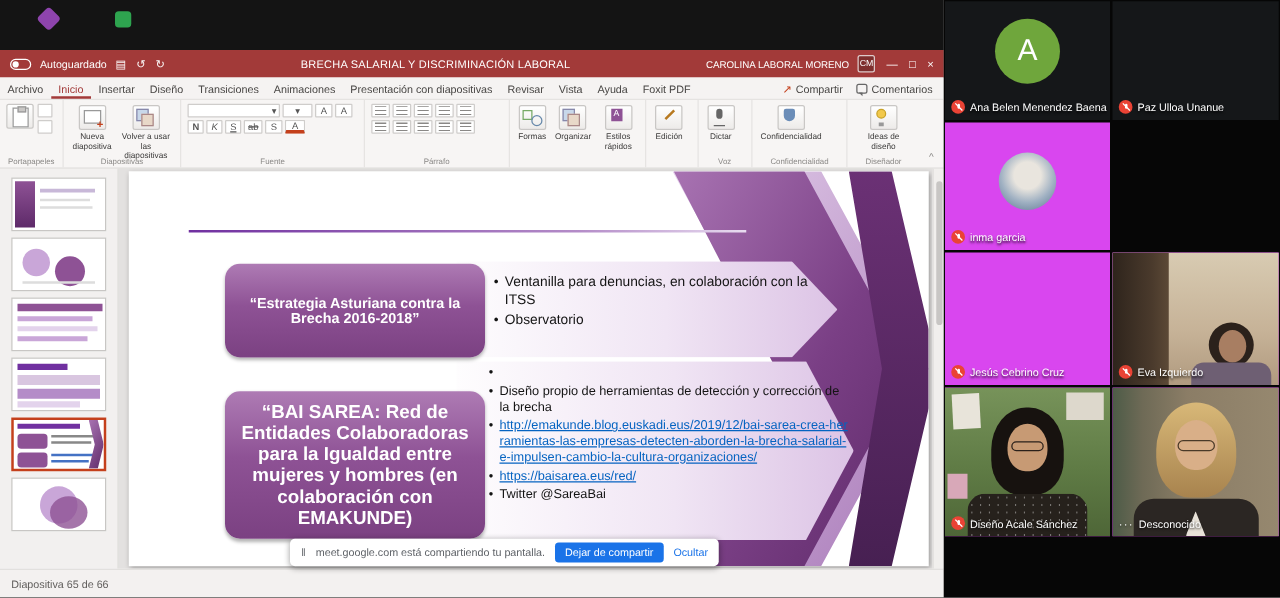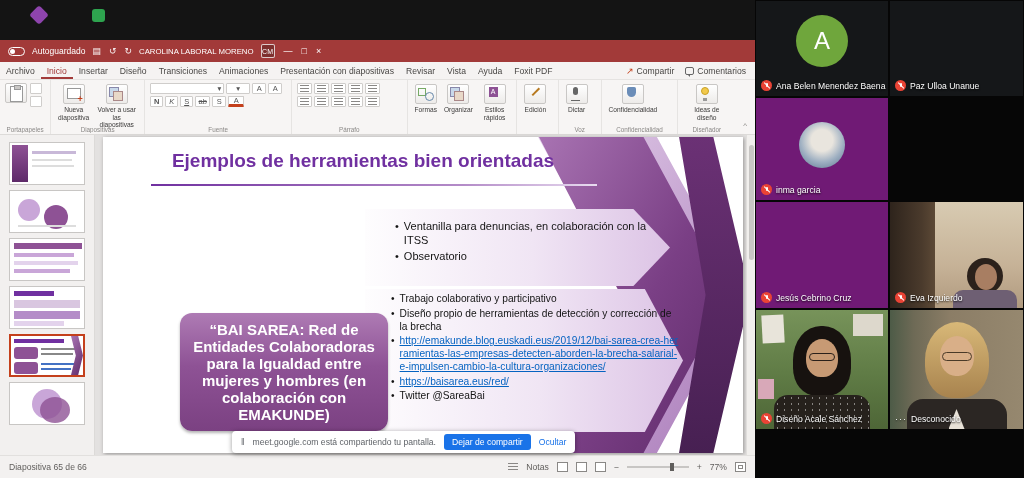--- a/index.html
+++ b/index.html
@@ -102,21 +102,21 @@
   .sb-right { margin-left:auto; display:flex; align-items:center; gap:8px; }
   .notes-ic { width:10px; height:9px; background:repeating-linear-gradient(to bottom,#8A8886 0 1px,transparent 1px 3px); }
   .vic { width:11px; height:10px; border:1px solid #8A8886; background:#fff; }
   .zoom-slider { width:62px; height:2px; background:#C8C6C4; position:relative; }
   .zoom-knob { position:absolute; left:70%; top:-3px; width:4px; height:8px; background:#605E5C; }
   .fit-ic { width:11px; height:10px; border:1px solid #8A8886; background:#fff; position:relative; }
   .fit-ic::before { content:""; position:absolute; inset:2px; border:1px dashed #8A8886; }
 
   
   .meet { position:absolute; left:755px; top:0; width:269px; height:478px; background:#060606; }
-  .tile { position:absolute; background:#701a75; overflow:hidden; }
+  .tile { position:absolute; background:#d946ef; overflow:hidden; }
   .tile.darker { background:#151719; }
   .cap { position:absolute; left:5px; bottom:5px; display:flex; align-items:center; gap:4px; font-size:8.6px; color:#fff; text-shadow:0 1px 2px rgba(0,0,0,.9); white-space:nowrap; z-index:3; }
   .mic-off { width:11px; height:11px; border-radius:50%; background:#EA4335; position:relative; flex:0 0 auto; }
   .mic-off::before { content:""; position:absolute; left:4.5px; top:2.5px; width:2px; height:4.5px; background:#fff; border-radius:1px; }
   .mic-off::after { content:""; position:absolute; left:1.5px; top:5px; width:8px; height:1.2px; background:#fff; transform:rotate(45deg); }
   .dots { font-size:9px; letter-spacing:1px; color:#fff; }
 
   .av-letter { position:absolute; left:50%; top:14px; transform:translateX(-50%); width:52px; height:52px; border-radius:50%; background:#6FA63C; display:flex; align-items:center; justify-content:center; color:#fff; font-size:24px; }
   .av-photo { position:absolute; left:50%; top:24px; transform:translateX(-50%); width:46px; height:46px; border-radius:50%; }
   .av-inma { background:radial-gradient(circle at 50% 40%,#E9E5DE 0 30%,#9FB0C2 60%,#56718C 100%); }
@@ -158,20 +158,21 @@
     </div>
 
     <div class="titlebar">
       <div class="as-toggle"></div>
       <span>Autoguardado</span>
       <div class="qat">
         <span>▤</span>
         <span>↺</span>
         <span>↻</span>
       </div>
+      <div class="tb-title">BRECHA SALARIAL Y DISCRIMINACIÓN LABORAL</div>
       <span class="tb-user">CAROLINA LABORAL MORENO</span>
       <div class="cm-badge">CM</div>
       <div class="win-btns">
         <span>—</span>
         <span>□</span>
         <span>×</span>
       </div>
     </div>
 
     <div class="tabrow">
@@ -386,43 +387,42 @@
         <div class="td" style="left:30px;top:14px;width:30px;height:26px;border-radius:50%;background:#8E5295;opacity:.8;"></div>
       </div>
     </div>
 
     <div class="canvas">
       <div class="slide">
         <div class="chev chev-light"></div>
         <div class="chev chev-main"></div>
         <div class="chev chev-dark"></div>
 
-        <div class="sl-title">Ejemplos de herramientas bien orientadas</div>
         <div class="sl-rule"></div>
 
         <div class="arrow a1"></div>
         <div class="arrow a2"></div>
 
+        <div class="sbox b1">“Estrategia Asturiana contra la Brecha 2016-2018”</div>
         <div class="sbox b2">“BAI SAREA: Red de Entidades Colaboradoras para la Igualdad entre mujeres y hombres (en colaboración con EMAKUNDE)</div>
 
         <div class="bl l1">
           <div class="bi">
             <span class="dot">•</span>
             <span>Ventanilla para denuncias, en colaboración con la ITSS</span>
           </div>
           <div class="bi">
             <span class="dot">•</span>
             <span>Observatorio</span>
           </div>
         </div>
 
         <div class="bl l2">
           <div class="bi">
             <span class="dot">•</span>
-            <span>Trabajo colaborativo y participativo</span>
           </div>
           <div class="bi">
             <span class="dot">•</span>
             <span>Diseño propio de herramientas de detección y corrección de la brecha</span>
           </div>
           <div class="bi">
             <span class="dot">•</span>
             <span class="link">http://emakunde.blog.euskadi.eus/2019/12/bai-sarea-crea-herramientas-las-empresas-detecten-aborden-la-brecha-salarial-e-impulsen-cambio-la-cultura-organizaciones/</span>
           </div>
           <div class="bi">
@@ -442,34 +442,20 @@
 
     <div class="sharebar">
       <span>‖</span>
       <span>meet.google.com está compartiendo tu pantalla.</span>
       <span class="stop-share">Dejar de compartir</span>
       <span class="hide-link">Ocultar</span>
     </div>
 
     <div class="statusbar">
       <span>Diapositiva 65 de 66</span>
-      <div class="sb-right">
-        <div class="notes-ic"></div>
-        <span>Notas</span>
-        <div class="vic"></div>
-        <div class="vic"></div>
-        <div class="vic"></div>
-        <span>−</span>
-        <div class="zoom-slider">
-            <div class="zoom-knob"></div>
-          </div>
-        <span>+</span>
-        <span>77%</span>
-        <div class="fit-ic"></div>
-      </div>
     </div>
   </div>
 
   <div class="meet">
 
     <div class="tile darker" style="left:1px;top:1px;width:132px;height:95px;">
       <div class="av-letter">A</div>
       <div class="cap">
         <span class="mic-off"></span>
         <span>Ana Belen Menendez Baena</span>

